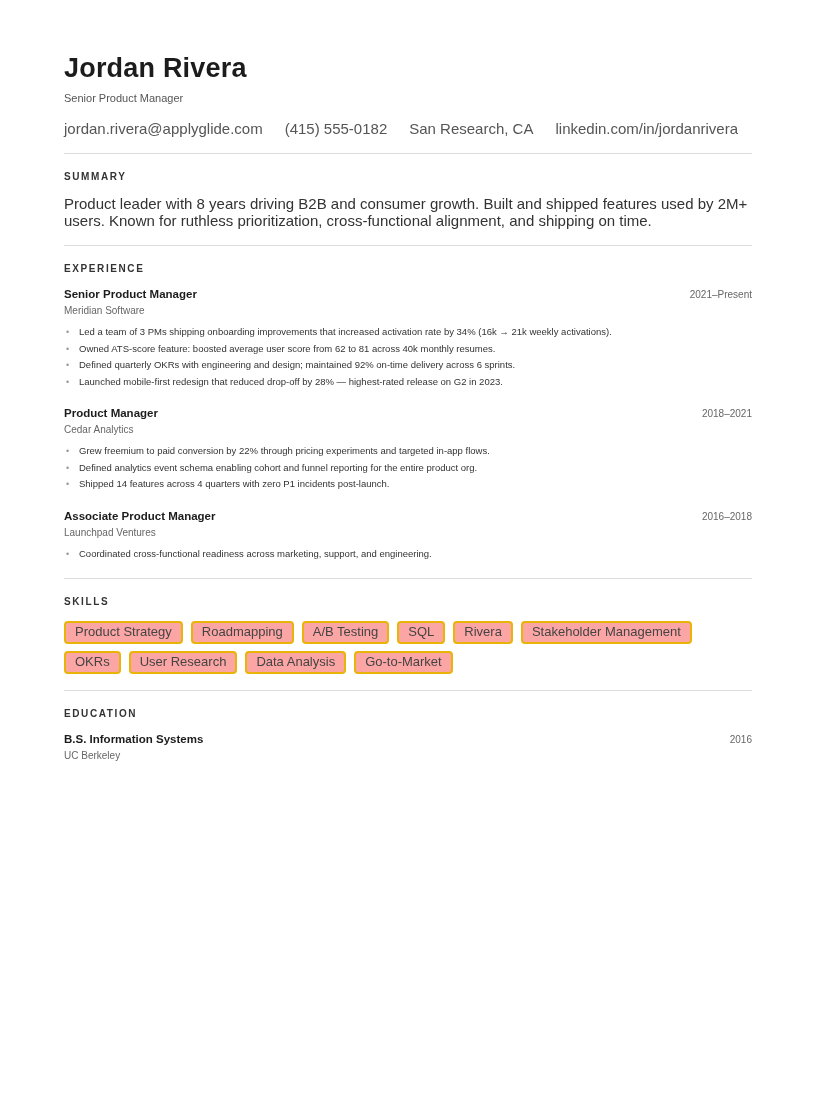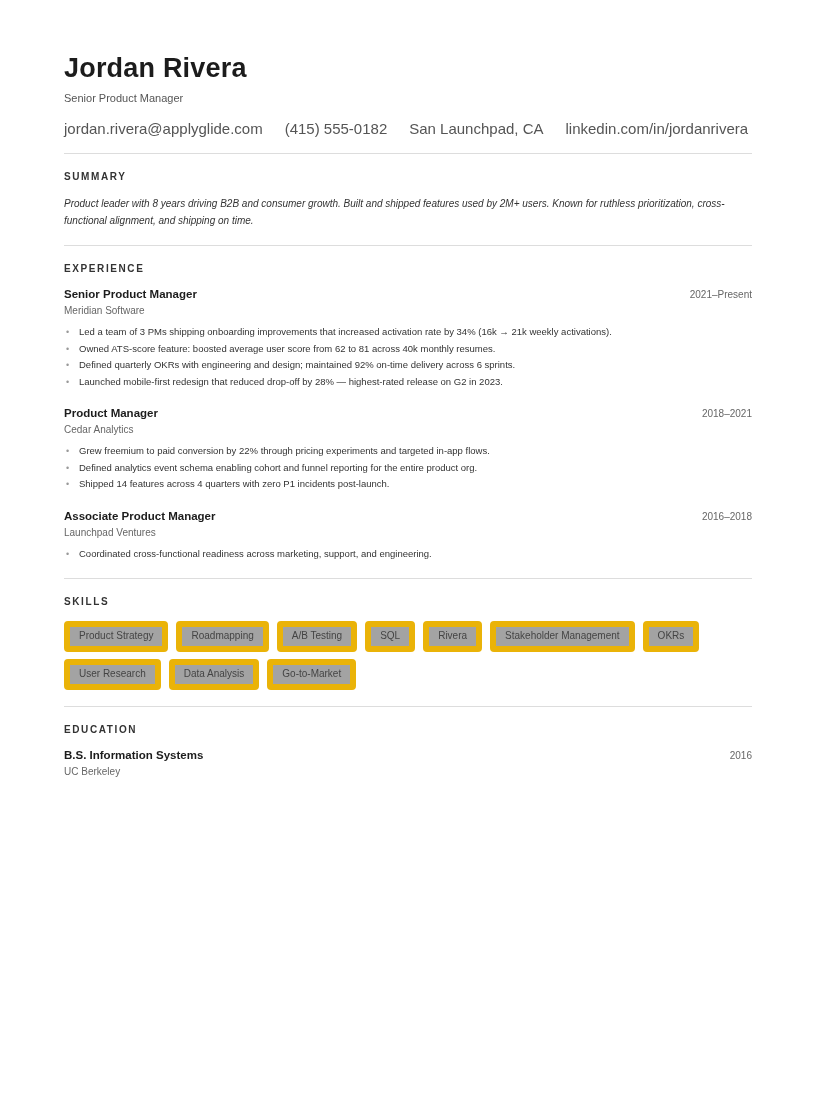--- a/index.html
+++ b/index.html
@@ -42,25 +42,24 @@
   
   .section-heading {
     margin-top: 17px;
     font-size: 10px;
     font-weight: 700;
     letter-spacing: 1.6px;
     color: #333333;
   }
   .summary-text {
     margin-top: 13px;
-    font-size: 10px;
+    font-size: 15px;
     line-height: 17px;
     color: #333333;
     max-width: 688px;
-    font-style: italic;
   }
   
   .job { margin-top: 14px; }
   .job + .job { margin-top: 17px; }
   .job-head {
     display: flex;
     justify-content: space-between;
     align-items: baseline;
   }
   .job-title {
@@ -98,25 +97,25 @@
   }
   
   .pill-wrap {
     margin-top: 14px;
     display: flex;
     flex-wrap: wrap;
     gap: 7px 8px;
     max-width: 688px;
   }
   .pill {
-    border: 6px solid #eab308;
+    border: 2px solid #eab308;
     border-radius: 4px;
-    background: #a3a3a3;
+    background: #fca5a5;
     padding: 3px 9px 4px 9px;
-    font-size: 10px;
+    font-size: 13px;
     color: #444444;
     line-height: 12px;
     white-space: nowrap;
   }
   
   .edu { margin-top: 14px; }
   .edu-school {
     margin-top: 5px;
     font-size: 10px;
     color: #666666;
@@ -126,21 +125,21 @@
 <body>
 
 <div class="page">
 
   <header>
     <h1 class="name">Jordan Rivera</h1>
     <div class="subtitle">Senior Product Manager</div>
     <div class="contact-row">
       <span>jordan.rivera@applyglide.com</span>
       <span>(415) 555-0182</span>
-      <span>San Launchpad, CA</span>
+      <span>San Research, CA</span>
       <span>linkedin.com/in/jordanrivera</span>
     </div>
   </header>
 
   <div class="divider"></div>
 
   <section>
     <div class="section-heading">SUMMARY</div>
     <p class="summary-text">Product leader with 8 years driving B2B and consumer growth. Built and shipped features used by 2M+ users. Known for ruthless prioritization, cross-functional alignment, and shipping on time.</p>
   </section>

